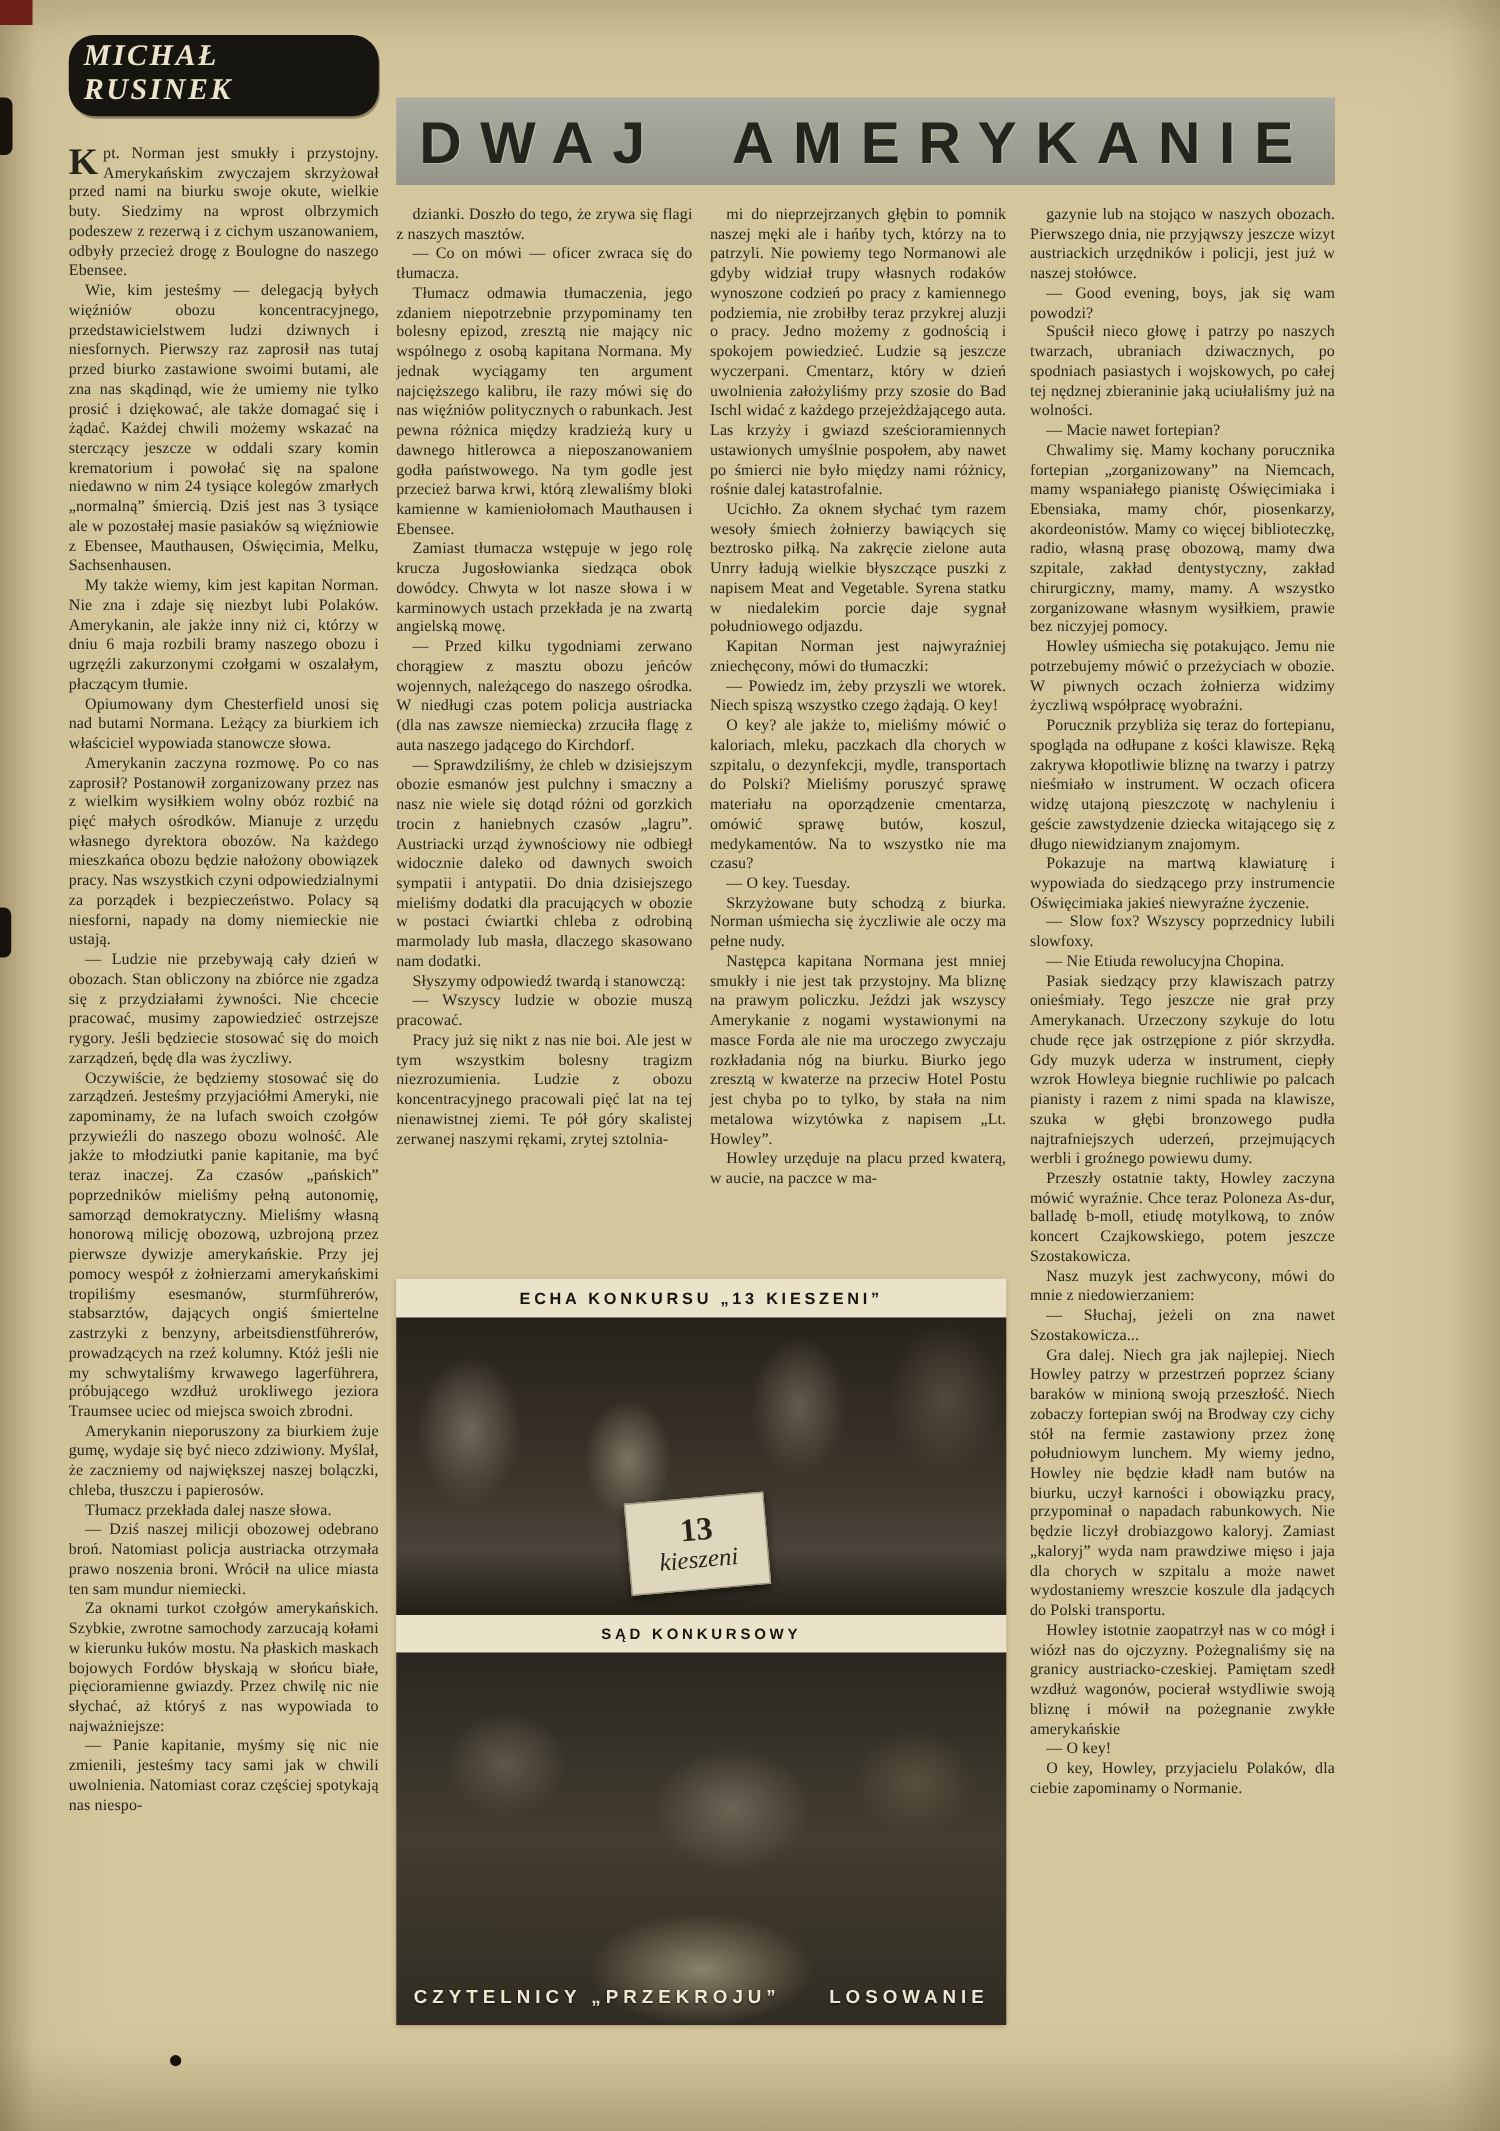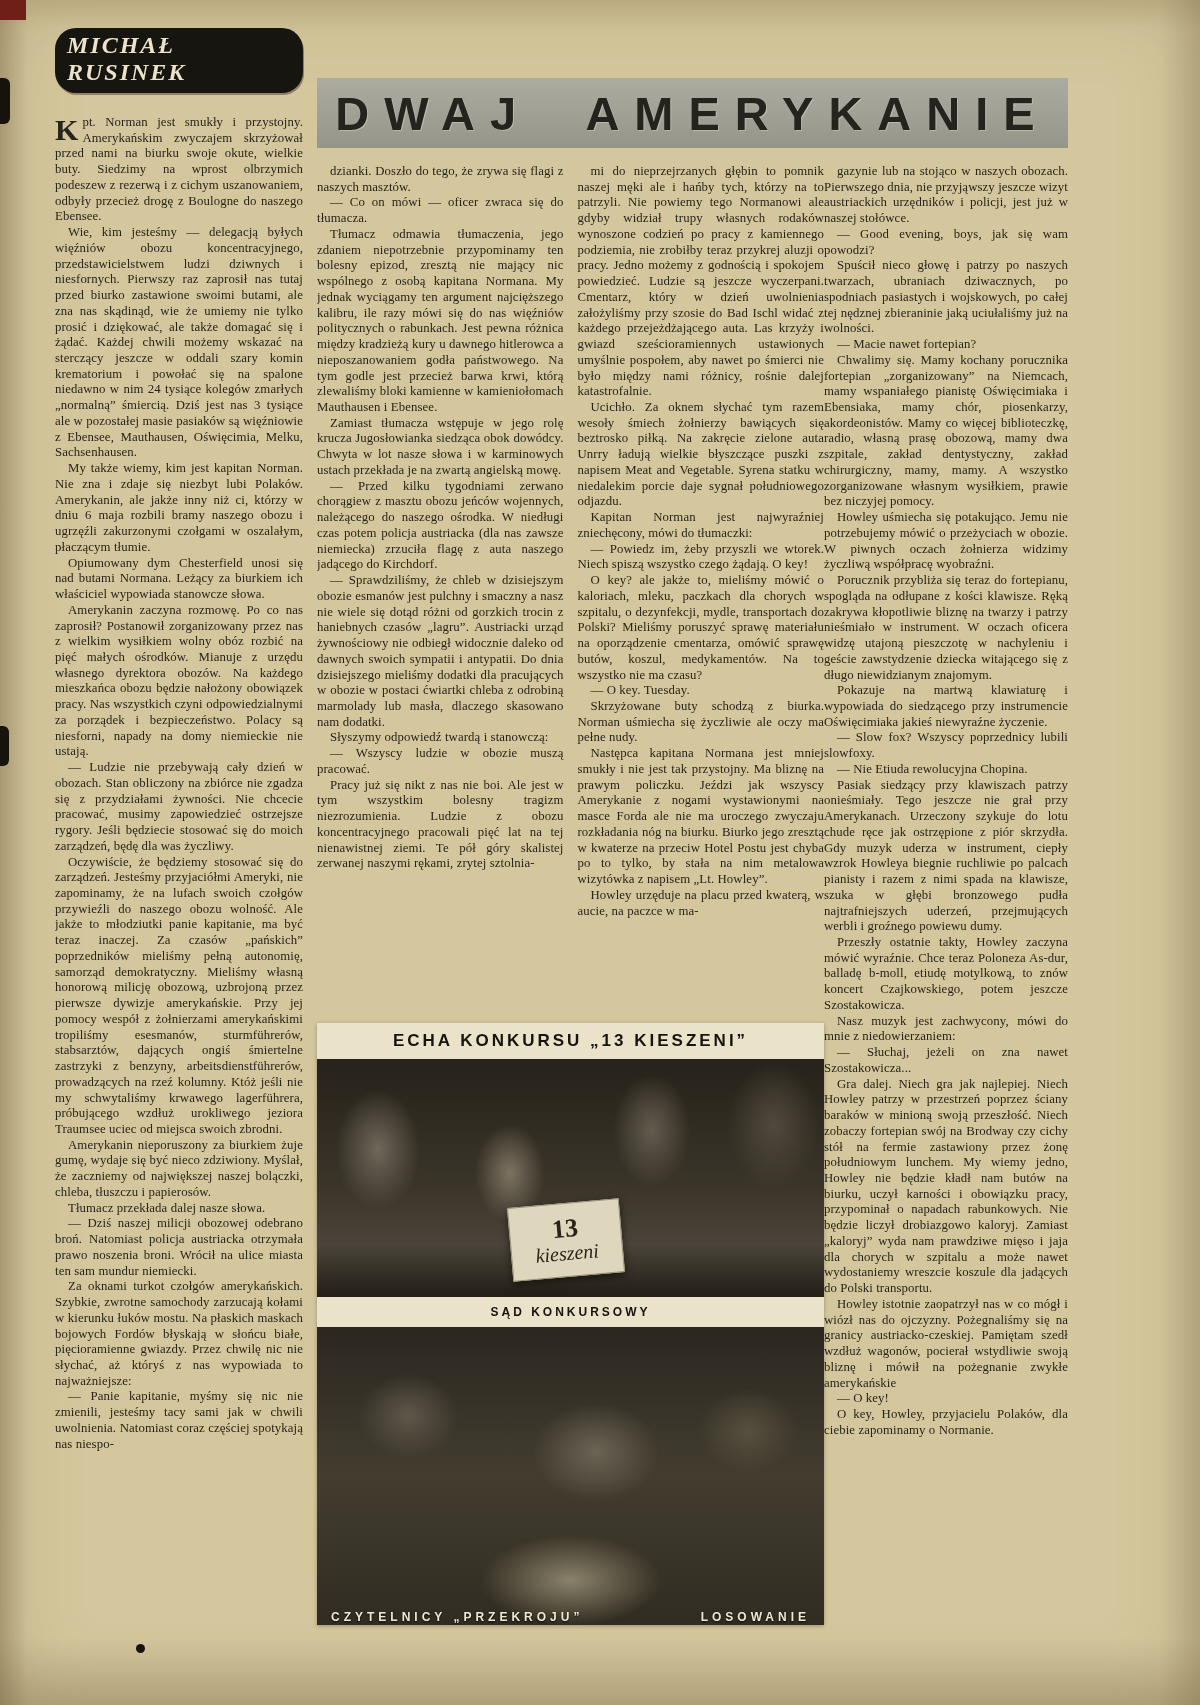--- a/index.html
+++ b/index.html
@@ -52,21 +52,21 @@
     font-weight: 700;
     font-size: 47px;
     letter-spacing: 15px;
     word-spacing: 28px;
     color: #24231e;
     text-shadow: 1px 1px 0 rgba(240,235,215,.35);
     margin-bottom: 16px;
     white-space: nowrap;
     overflow: hidden;
   }
-  .right-cols { display: flex; gap: 0; }
+  .right-cols { display: flex; gap: 19px; }
   .mid-wrap { flex: 1; min-width: 0; }
   .mid-cols { display: flex; gap: 14px; height: 853px; overflow: hidden; }
   .mid-cols .textcol { flex: 1; min-width: 0; }
   .col-4 { width: 244px; flex: none; height: 1478px; overflow: hidden; }
   .col-1 { height: 1545px; overflow: hidden; }
 
   
   .textcol {
     font-size: 12.8px;
     line-height: 1.23;
@@ -91,21 +91,21 @@
     color: #16140e;
     font-family: "Liberation Sans", sans-serif;
     font-weight: 700;
     text-align: center;
     letter-spacing: 3px;
     font-size: 12px;
     padding: 8px 2px;
     white-space: nowrap;
     overflow: hidden;
   }
-  .caption.top { font-size: 17px; }
+  .caption.top { font-size: 13px; }
   .photo { position: relative; overflow: hidden; }
   .photo1 {
     height: 238px;
     background:
       radial-gradient(60px 85px at 12% 38%, #6e675a 0%, rgba(110,103,90,0) 70%),
       radial-gradient(50px 70px at 38% 48%, #7d7362 0%, rgba(125,115,98,0) 70%),
       radial-gradient(55px 80px at 66% 30%, #635c4f 0%, rgba(99,92,79,0) 70%),
       radial-gradient(65px 90px at 90% 28%, #50493d 0%, rgba(80,73,61,0) 70%),
       linear-gradient(180deg, #27221a 0%, #3b352a 55%, #4a443a 78%, #221e16 100%);
   }
@@ -130,28 +130,28 @@
     flex-direction: column;
     align-items: center;
     justify-content: center;
     box-shadow: 0 3px 8px rgba(0,0,0,.55);
     border: 1px solid #9a9278;
   }
   .sign-number { font-family: "Liberation Serif", serif; font-weight: 700; font-size: 26px; line-height: 1; color: #2a2418; }
   .sign-word { font-family: "Liberation Serif", serif; font-style: italic; font-size: 20px; line-height: 1.1; color: #2a2418; }
   .photo-bottom-captions {
     position: absolute;
-    left: 0; right: 0; bottom: 1px;
+    left: 0; right: 0; bottom: 14px;
     display: flex;
     justify-content: space-between;
     padding: 0 14px;
     color: #efe8d2;
     font-family: "Liberation Sans", sans-serif;
     font-weight: 700;
-    font-size: 12px;
+    font-size: 15px;
     letter-spacing: 4px;
     text-shadow: 0 1px 2px rgba(0,0,0,.8);
     white-space: nowrap;
   }
 
   
   .artifact { position: absolute; background: #17130c; }
   .artifact.red { background: #6e1f18; }
   .a1 { left: 0; top: 0; width: 26px; height: 20px; }
   .a2 { left: 0; top: 78px; width: 10px; height: 46px; border-radius: 0 6px 6px 0; }

